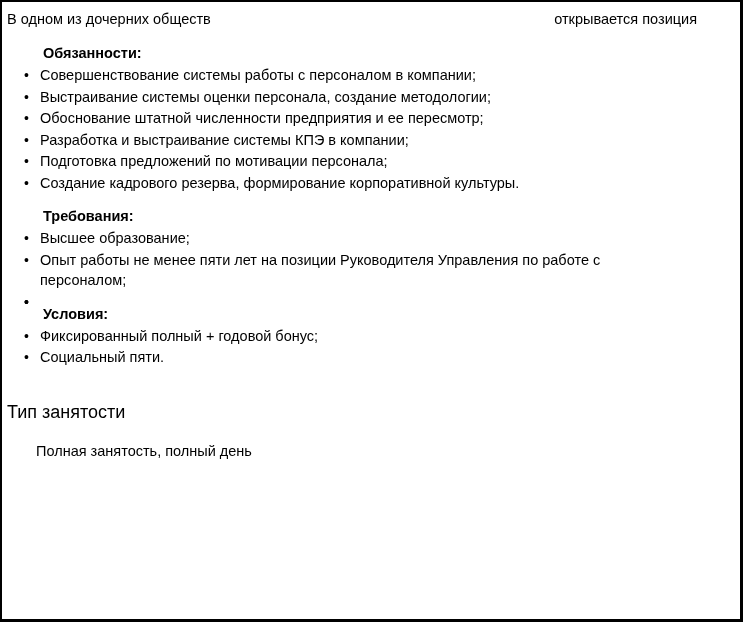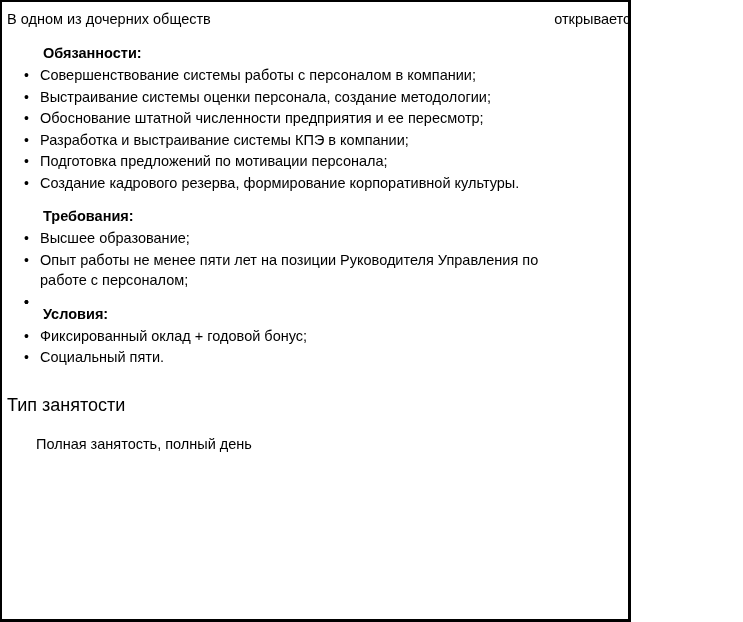--- a/index.html
+++ b/index.html
@@ -9,21 +9,21 @@
     background: #ffffff;
   }
   body {
     font-family: "Liberation Sans", "DejaVu Sans", sans-serif;
     color: #000000;
     -webkit-font-smoothing: none;
   }
 
   .page {
     position: relative;
-    width: 631px;
+    width: 743px;
     height: 622px;
     box-sizing: border-box;
     background: #ffffff;
     border: 2px solid #000000;
     border-right-width: 3px;
     border-bottom-width: 3px;
     overflow: hidden;
   }
 
   .content {
@@ -163,28 +163,28 @@
           <span class="bullet-dot">•</span>
         </li>
       </ul>
     </div>
 
     <div>
       <div class="section-heading heading-gap-before">Условия:</div>
       <ul class="bullets">
         <li>
           <span class="bullet-dot">•</span>
-          <span>Фиксированный оклад + годовой бонус;</span>
+          <span>Фиксированный полный + годовой бонус;</span>
         </li>
         <li>
           <span class="bullet-dot">•</span>
           <span>Социальный пяти.</span>
         </li>
       </ul>
     </div>
 
-    <div style="margin-top:25px;">
+    <div style="margin-top:32px;">
       <div class="emp-type-heading">Тип занятости</div>
       <div class="emp-type-value" style="margin-top:17px;">Полная занятость, полный день</div>
     </div>
 
   </div>
 </div>
 
 </body></html>

